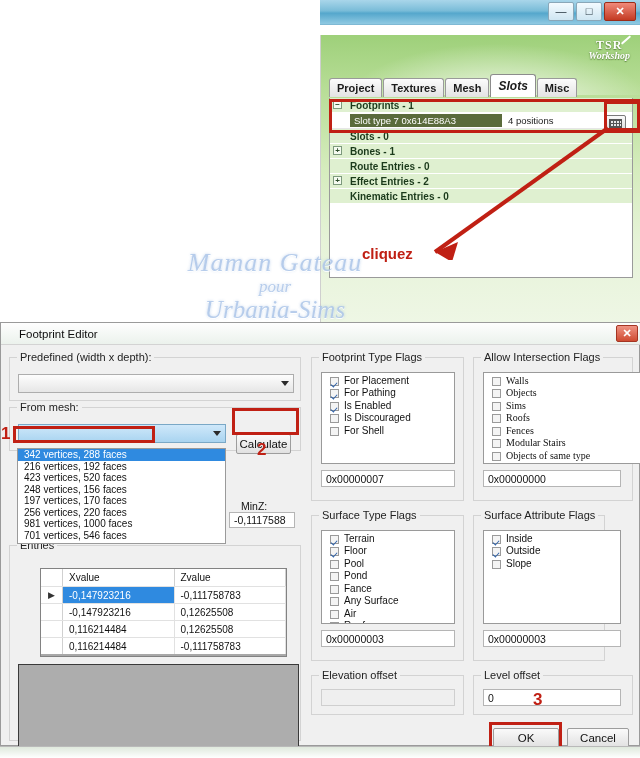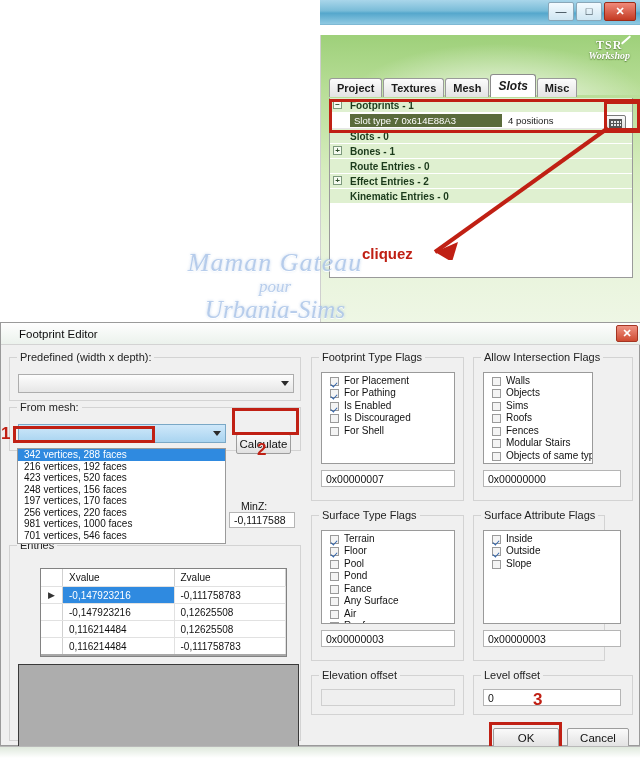--- a/index.html
+++ b/index.html
@@ -422,21 +422,21 @@
         <div class="ckrow">
           <span class="ckbox"></span>
           <span class="cklabel">For Shell</span>
         </div>
       </div>
       <div class="tfield" style="left:9px;top:112px;width:134px;height:17px;">0x00000007</div>
     </div>
 
     <div class="gb" style="left:472px;top:12px;width:160px;height:144px;">
       <span class="gbl">Allow Intersection Flags</span>
-      <div class="cklist" style="left:9px;top:14px;width:110px;height:92px;">
+      <div class="cklist" style="left:9px;top:14px;width:158px;height:92px;font-family:Liberation Serif, serif;">
         <div class="ckrow">
           <span class="ckbox"></span>
           <span class="cklabel">Walls</span>
         </div>
         <div class="ckrow">
           <span class="ckbox"></span>
           <span class="cklabel">Objects</span>
         </div>
         <div class="ckrow">
           <span class="ckbox"></span>

